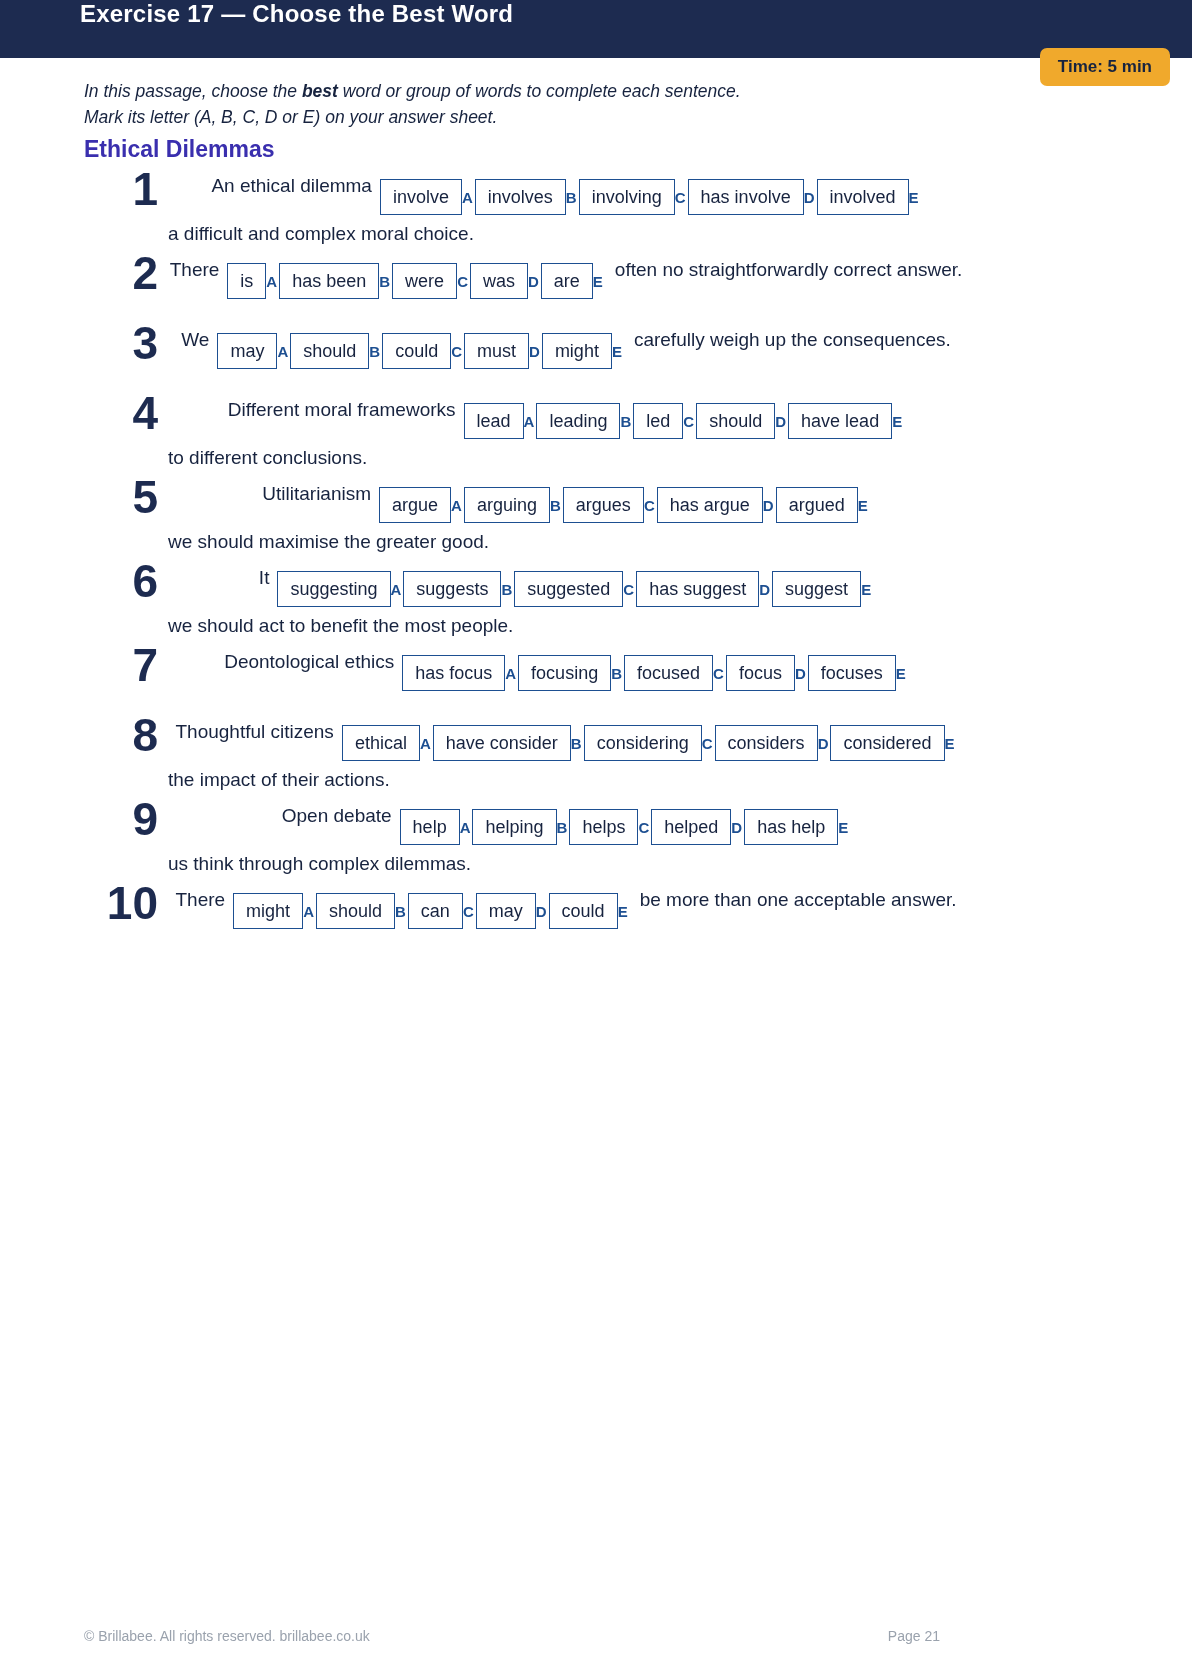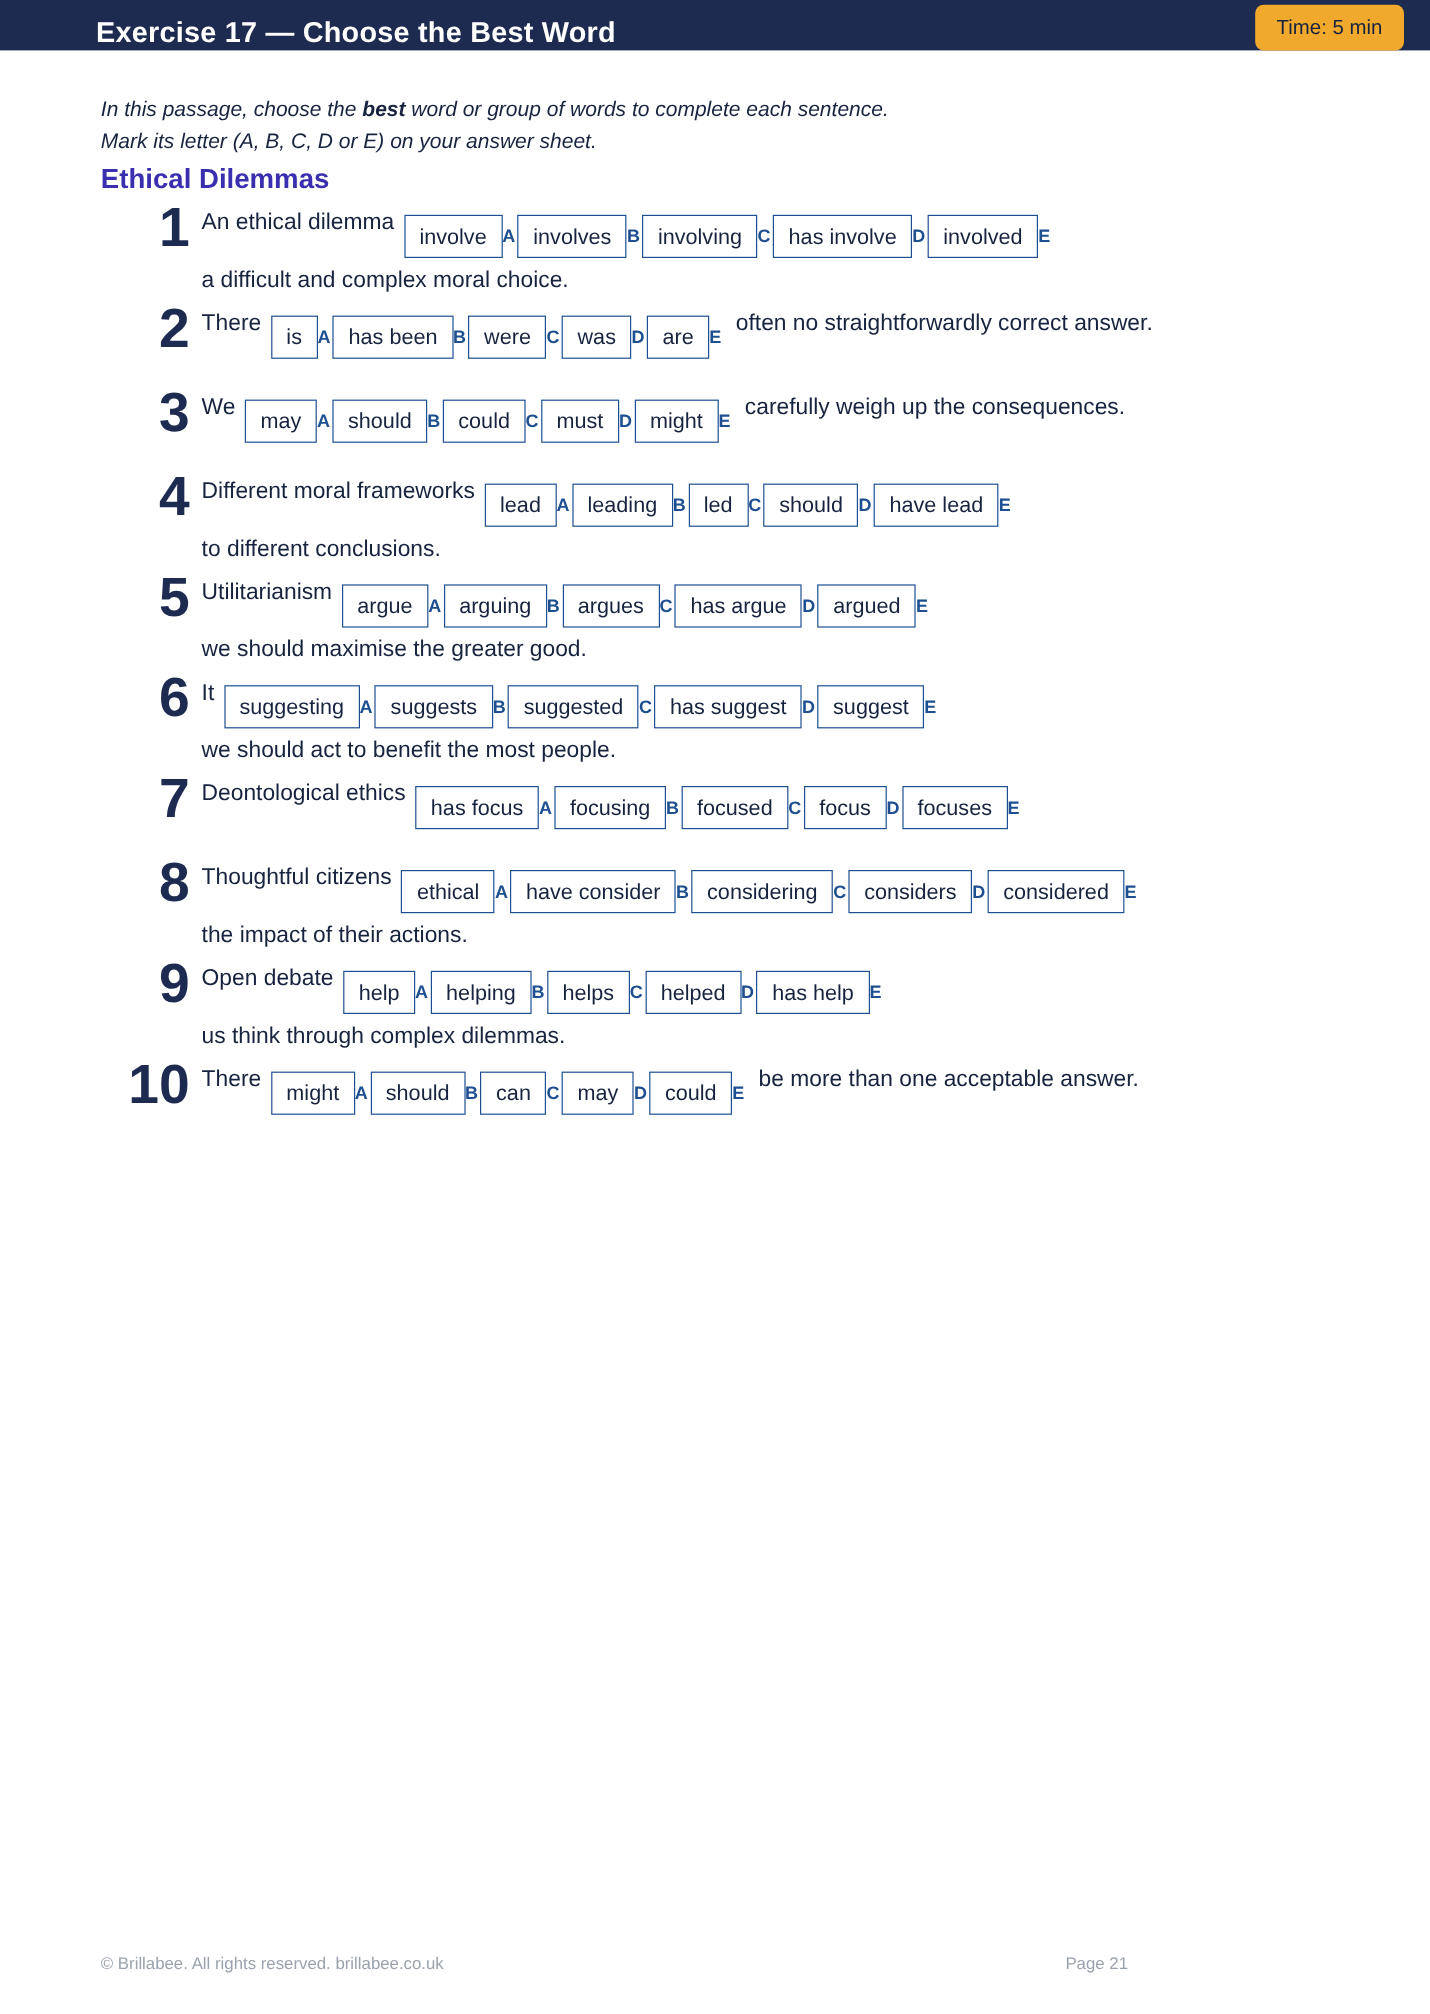--- a/index.html
+++ b/index.html
@@ -21,43 +21,44 @@
     height: 1678px;
     background: #ffffff;
     box-sizing: border-box;
   }
   
   .header {
     position: absolute;
     left: 0;
     top: 0;
     width: 1192px;
-    height: 42px;
+    height: 58px;
     background: #1d2b50;
     display: flex;
-    align-items: flex-end;
+    align-items: flex-start;
     padding: 0 22px 0 80px;
     box-sizing: border-box;
   }
   .header-title {
     color: #ffffff;
     font-size: 24px;
     font-weight: bold;
     letter-spacing: 0.2px;
     white-space: nowrap;
   }
   .header-spacer { flex: 1; }
   .timer-badge {
     background: #f0a92c;
     color: #17233f;
     font-size: 17px;
-    font-weight: normal;
+    font-weight: bold;
     padding: 9px 18px;
     border-radius: 7px;
     white-space: nowrap;
+    margin-top: 48px;
   }
   
   .content {
     position: absolute;
     left: 0;
     top: 58px;
     width: 1004px;
     padding: 20px 40px 0 84px;
     box-sizing: border-box;
   }
@@ -91,20 +92,21 @@
     font-size: 46px;
     font-weight: bold;
     color: #1d2b50;
     line-height: 52px;
     font-family: "Liberation Sans", sans-serif;
   }
   .q-line {
     display: flex;
     align-items: flex-start;
     flex-wrap: nowrap;
+    justify-content: center;
   }
   .q-text {
     font-size: 19px;
     line-height: 26px;
     color: #17233f;
     white-space: nowrap;
     padding-top: 4px;
   }
   .q-text.lead { margin-right: 8px; }
   .q-text.trail { margin-left: 10px; padding-top: 4px; }

